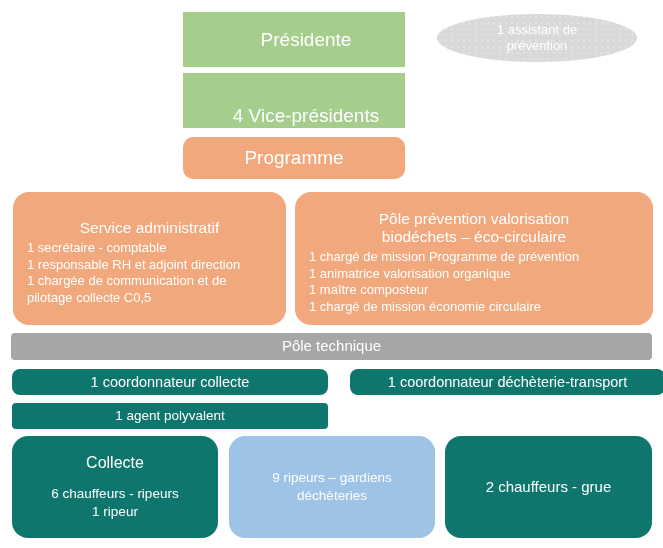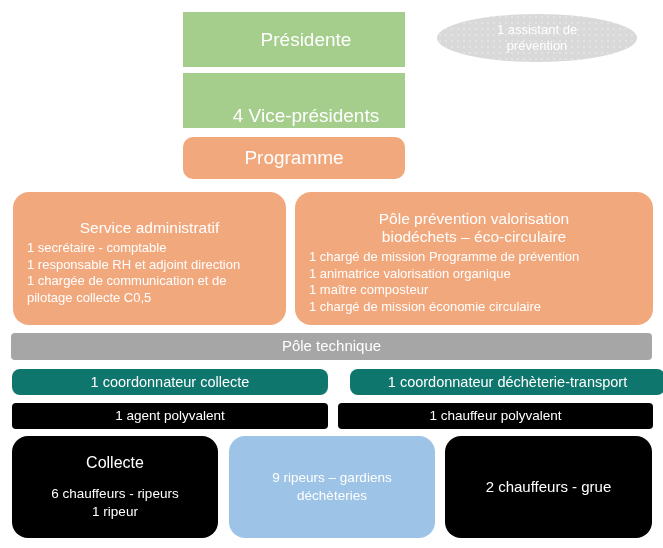--- a/index.html
+++ b/index.html
@@ -24,21 +24,21 @@
     justify-content: center;
     color: #ffffff;
     text-align: center;
     line-height: 1.25;
   }
   
   .green  { background: #A5CE8C; padding-left: 24px; }
   .orange { background: #F2A87D; }
   .gray-dark  { background: #A6A6A6; }
   .gray-light { background: #0f766e; }
-  .blue-dark  { background: #000000; }
+  .blue-dark  { background: #0f766e; }
   .blue-light { background: #9DC3E6; }
   .ellipse {
     background-color: #D9D9D9;
     background-image: radial-gradient(#e3e3e3 1px, transparent 1px);
     background-size: 6px 6px;
     border-radius: 50%;
   }
 
   
   .box-presidente { left: 183px; top: 12px;  width: 222px; height: 55px; font-size: 19px; }
@@ -134,23 +134,20 @@
   </div>
 
   <div class="node gray-light bar-coord-right">
     <span>1 coordonnateur déchèterie-transport</span>
   </div>
 
   <div class="node blue-dark bar-agent">
     <span>1 agent polyvalent</span>
   </div>
 
-  <div class="node blue-dark bar-chauffeur">
-    <span>1 chauffeur polyvalent</span>
-  </div>
 
   <div class="node blue-dark team box-collecte">
     <div class="team-title">Collecte</div>
     <div class="team-line">6 chauffeurs - ripeurs</div>
     <div class="team-line">1 ripeur</div>
   </div>
 
   <div class="node blue-light team box-ripeurs">
     <span class="wrap-text">9 ripeurs – gardiens déchèteries</span>
   </div>

